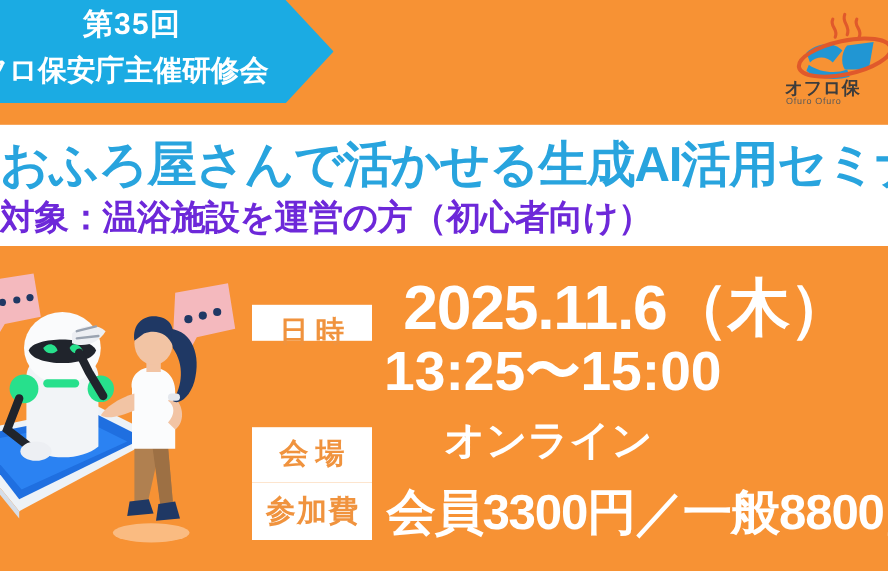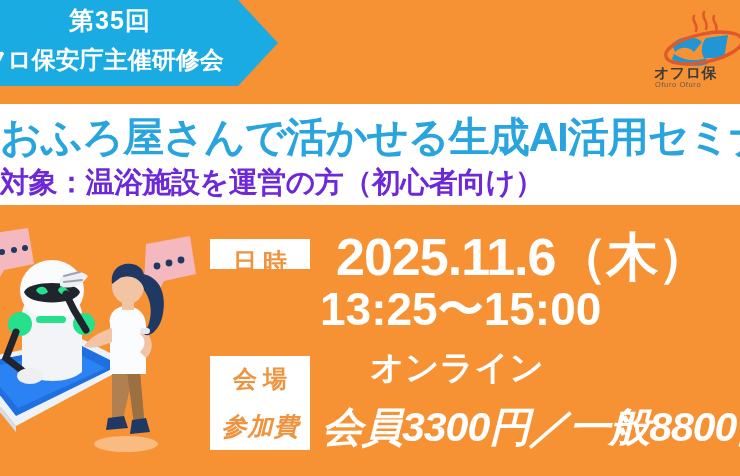--- a/index.html
+++ b/index.html
@@ -80,41 +80,41 @@
 
   .tag {
     position:absolute; left:0;
     width:100px; background:#FFFFFF;
     color:#F0933E; font-weight:bold;
     text-align:center; font-size:24px;
     letter-spacing:6px; text-indent:6px;
   }
 
   .row-datetime { height:118px; }
-  .row-datetime .tag { top:17px; height:30px; line-height:46px; }
+  .row-datetime .tag { top:32px; height:30px; line-height:46px; }
   .dt1 {
     position:absolute; left:110px; top:6px;
     color:#FFFFFF; font-size:52px; font-weight:bold;
     line-height:58px; white-space:nowrap; letter-spacing:-1px;margin-left:16px;
   }
   .dt2 {
     position:absolute; left:110px; top:60px;
     color:#FFFFFF; font-size:46px; font-weight:bold;
     line-height:54px; white-space:nowrap; letter-spacing:0px;
   }
 
   .row-venue { height:62px; }
   .row-venue .tag { top:16px; height:46px; line-height:46px; }
   .venue-val {
     position:absolute; left:112px; top:6px;
     color:#FFFFFF; font-size:34px; font-weight:bold;
     line-height:42px; white-space:nowrap;margin-left:48px;
   }
 
-  .row-fee { height:60px;font-style:italic; }
+  .row-fee { height:60px; }
   .row-fee .tag {
     top:0px; height:48px; line-height:48px;
     letter-spacing:1px; text-indent:1px; font-size:25px;
   }
   .fee-val {
     position:absolute; left:112px; top:1px;
     color:#FFFFFF; font-size:41px; font-weight:bold;
     line-height:48px; white-space:nowrap; letter-spacing:-1px;
   }
 </style>

